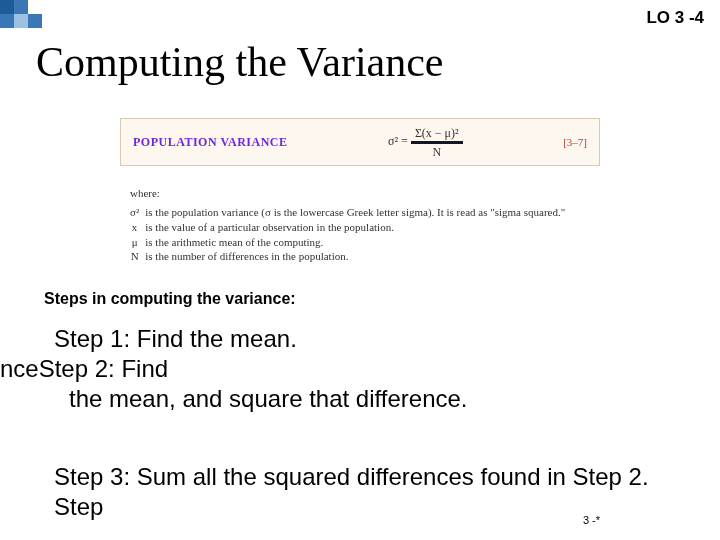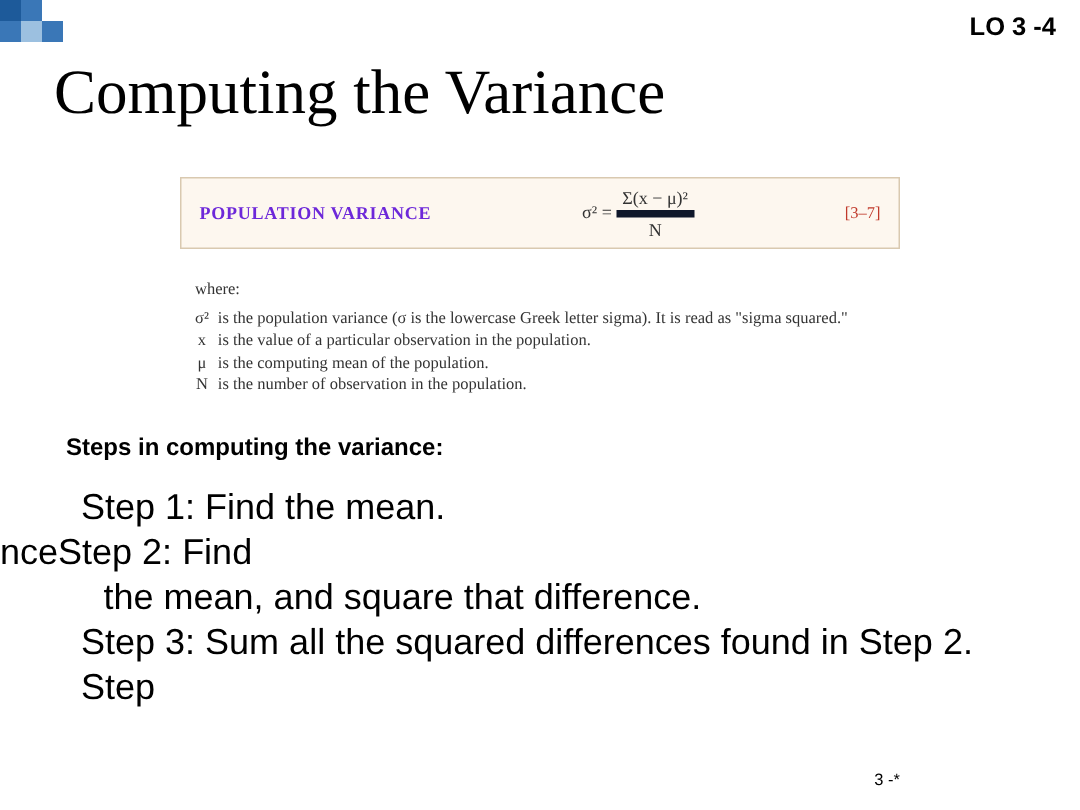--- a/index.html
+++ b/index.html
@@ -5,34 +5,34 @@
   * { box-sizing: border-box; margin: 0; padding: 0; }
   html, body { width: 720px; height: 540px; background: #fff; font-family: Arial, Helvetica, sans-serif; position: relative; overflow: hidden; }
   .lo-tag { position: absolute; top: 8px; right: 16px; font-size: 17px; font-weight: bold; color: #000; }
   .logo { position: absolute; top: 0; left: 0; width: 54px; height: 34px; }
   .title { position: absolute; top: 38px; left: 36px; font-size: 42px; font-family: "Times New Roman", serif; color: #000; }
   .formula-box { position: absolute; top: 118px; left: 120px; width: 480px; height: 48px; border: 1px solid #d9c9b0; background: #fdf7ef; display: flex; align-items: center; padding: 0 12px; font-family: "Times New Roman", serif; font-size: 12px; color: #333; }
   .formula-box .label { color: #6d28d9; font-weight: bold; letter-spacing: 0.5px; flex: 0 0 auto; }
   .formula-box .formula { flex: 1; text-align: center; }
   .formula-box .eqref { color: #c0392b; flex: 0 0 auto; font-size: 11px; }
   .formula-box .frac { display: inline-block; vertical-align: middle; text-align: center; line-height: 1; }
-  .formula-box .num { border-bottom: 5px solid #0f172a; padding: 0 4px 2px; display: block; }
+  .formula-box .num { border-bottom: 3px solid #0f172a; padding: 0 4px 2px; display: block; }
   .formula-box .den { display: block; padding-top: 2px; }
   .where-block { position: absolute; top: 186px; left: 130px; width: 500px; font-family: "Times New Roman", serif; font-size: 11px; color: #333; line-height: 1.35; }
   .where-block .wh { margin-bottom: 4px; }
   .where-block .defs { display: table; }
   .where-block .row { display: table-row; }
   .where-block .sym { display: table-cell; text-align: center; padding-right: 6px; vertical-align: top; }
   .where-block .desc { display: table-cell; vertical-align: top; }
   .steps-hdr { position: absolute; top: 290px; left: 44px; font-size: 16px; font-weight: bold; color: #000; }
   .steps { position: absolute; top: 324px; left: 0; width: 720px; font-size: 24px; color: #000; line-height: 1.25; }
   .steps .s1 { margin-left: 54px; }
   .steps .s2a { margin-left: 0; }
   .steps .s2b { margin-left: 69px; }
-  .steps .s3 { margin-left: 54px; }
+  .steps .s3 { margin-left: 54px; margin-top: 48px; }
   .steps .s4a { margin-left: 54px; }
   .steps .s4b { margin-left: 108px; }
   .footer { position: absolute; bottom: 14px; right: 120px; font-size: 11px; color: #000; }
 </style>
 </head>
 <body>
 
 <svg class="logo" viewBox="0 0 54 34">
   <rect x="0" y="0" width="14" height="14" fill="#1d5a9a"></rect>
   <rect x="14" y="0" width="14" height="14" fill="#3a77b7"></rect>
@@ -63,25 +63,25 @@
     <div class="row">
       <span class="sym">σ²</span>
       <span class="desc">is the population variance (σ is the lowercase Greek letter sigma). It is read as "sigma squared."</span>
     </div>
     <div class="row">
       <span class="sym">x</span>
       <span class="desc">is the value of a particular observation in the population.</span>
     </div>
     <div class="row">
       <span class="sym">μ</span>
-      <span class="desc">is the computing mean of the population.</span>
+      <span class="desc">is the arithmetic mean of the computing.</span>
     </div>
     <div class="row">
       <span class="sym">N</span>
-      <span class="desc">is the number of observation in the population.</span>
+      <span class="desc">is the number of differences in the population.</span>
     </div>
   </div>
 </div>
 
 <div class="steps-hdr">Steps in computing the variance:</div>
 
 <div class="steps">
   <div class="s1">Step 1:  Find the mean.</div>
   <div class="s2a">nceStep 2: Find</div>
   <div class="s2b">the mean, and square that difference.</div>

